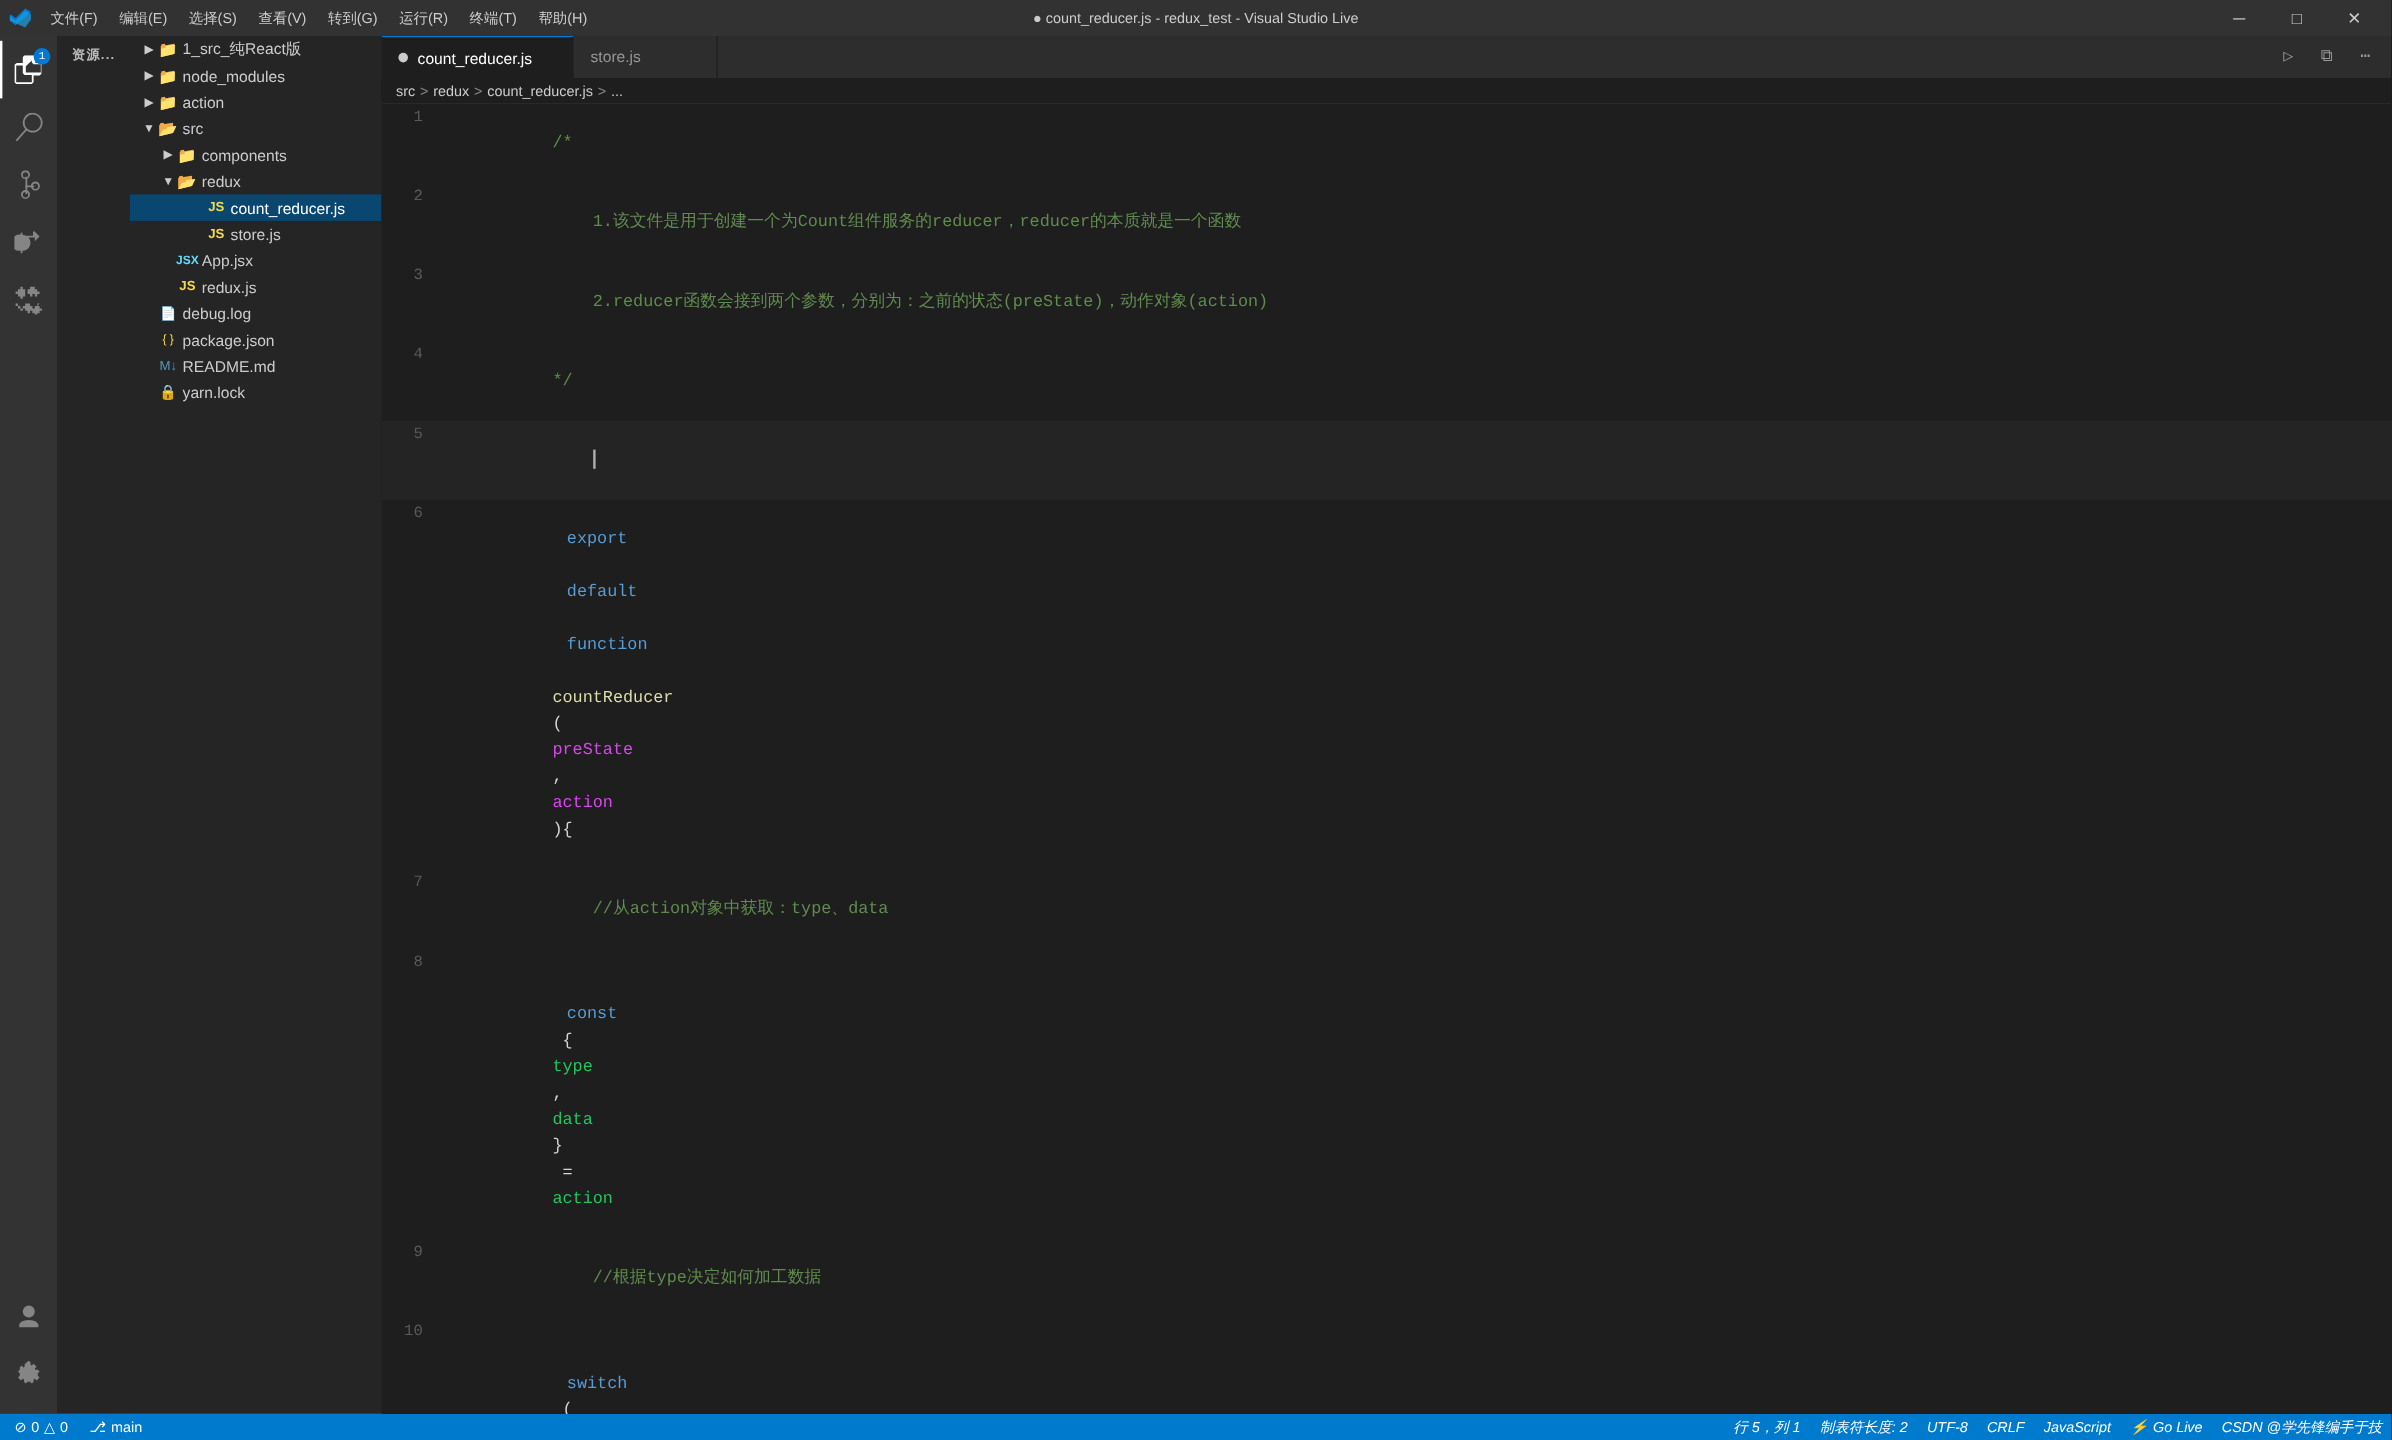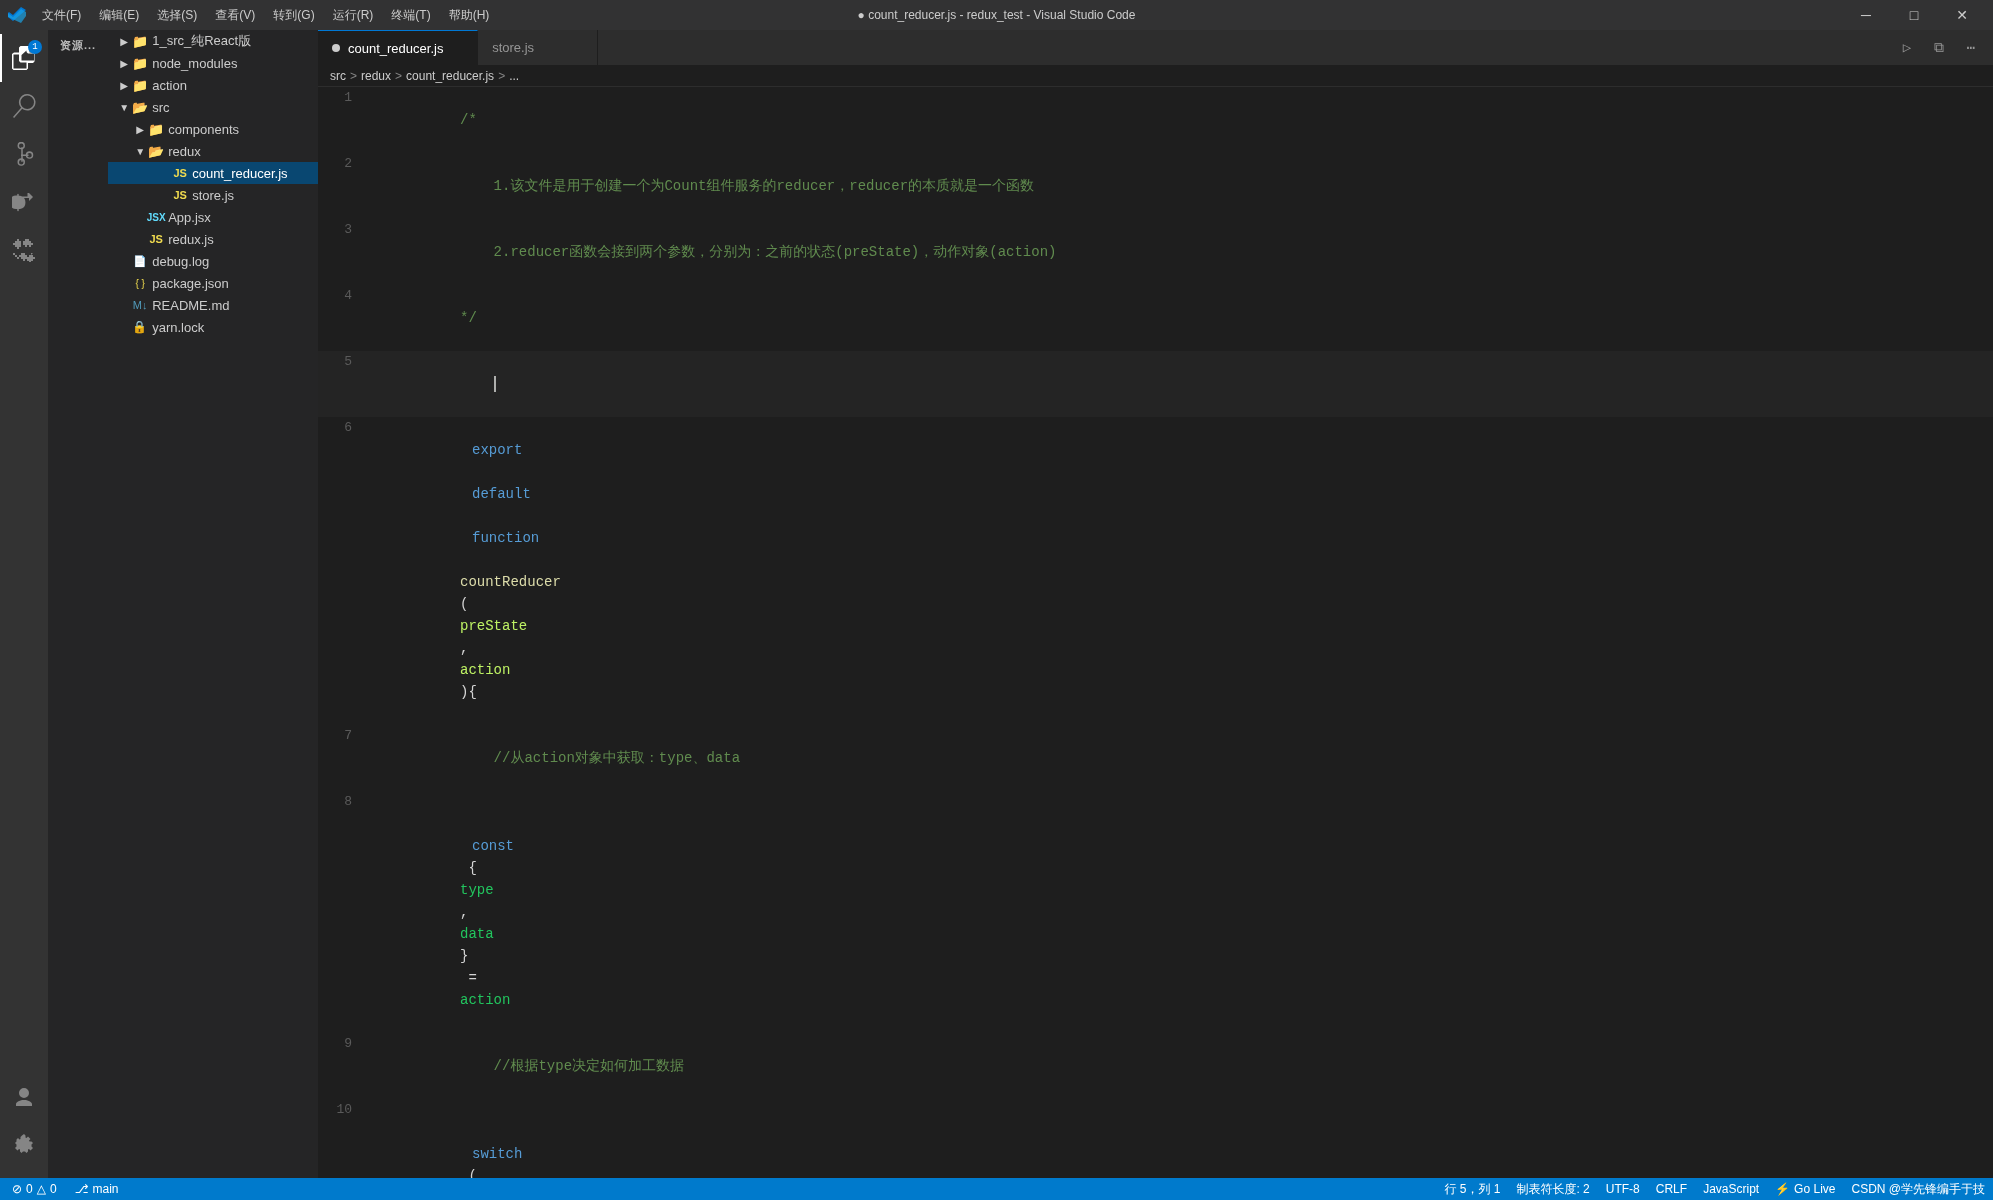--- a/index.html
+++ b/index.html
@@ -307,21 +307,21 @@
       white-space: pre;
       padding-left: 8px;
     }
 
     
     .c-comment { color: #608b4e; }
     .c-keyword { color: #569cd6; margin-left: 12px; }
     .c-function { color: #dcdcaa; }
     .c-var { color: #22c55e; }
     .c-punct { color: #d4d4d4; }
-    .c-param { color: #bef264; margin-top: 34px; }
+    .c-param { color: #d946ef; margin-top: 34px; }
     .c-default { color: #d4d4d4; }
 
     
     .cursor-line {
       background: rgba(100, 100, 100, 0.1);
     }
     .cursor {
       display: inline-block;
       width: 2px;
       height: 16px;
@@ -353,20 +353,21 @@
       height: 22px;
       display: flex;
       align-items: center;
       cursor: pointer;
       gap: 4px;
     }
     .status-right {
       margin-left: auto;
       display: flex;
       align-items: flex-end;
+      font-style: italic;
     }
   </style>
 </head>
 <body>
 
 <div class="title-bar">
   <div class="title-bar-left">
     <div class="title-bar-icon">
       <svg width="18" height="18" viewBox="0 0 18 18">
         <path d="M13 1L5 9l-4-3L0 7v4l5 4 13-11-5-3z" fill="#0078d4"></path>
@@ -377,21 +378,21 @@
       <span class="title-bar-menu-item">文件(F)</span>
       <span class="title-bar-menu-item">编辑(E)</span>
       <span class="title-bar-menu-item">选择(S)</span>
       <span class="title-bar-menu-item">查看(V)</span>
       <span class="title-bar-menu-item">转到(G)</span>
       <span class="title-bar-menu-item">运行(R)</span>
       <span class="title-bar-menu-item">终端(T)</span>
       <span class="title-bar-menu-item">帮助(H)</span>
     </div>
   </div>
-  <div class="title-bar-title">● count_reducer.js - redux_test - Visual Studio Code</div>
+  <div class="title-bar-title">● count_reducer.js - redux_test - Visual Studio Live</div>
   <div class="title-bar-controls">
     <button class="title-btn">─</button>
     <button class="title-btn">□</button>
     <button class="title-btn close">✕</button>
   </div>
 </div>
 
 <div class="main-layout">
 
   <div class="activity-bar">

